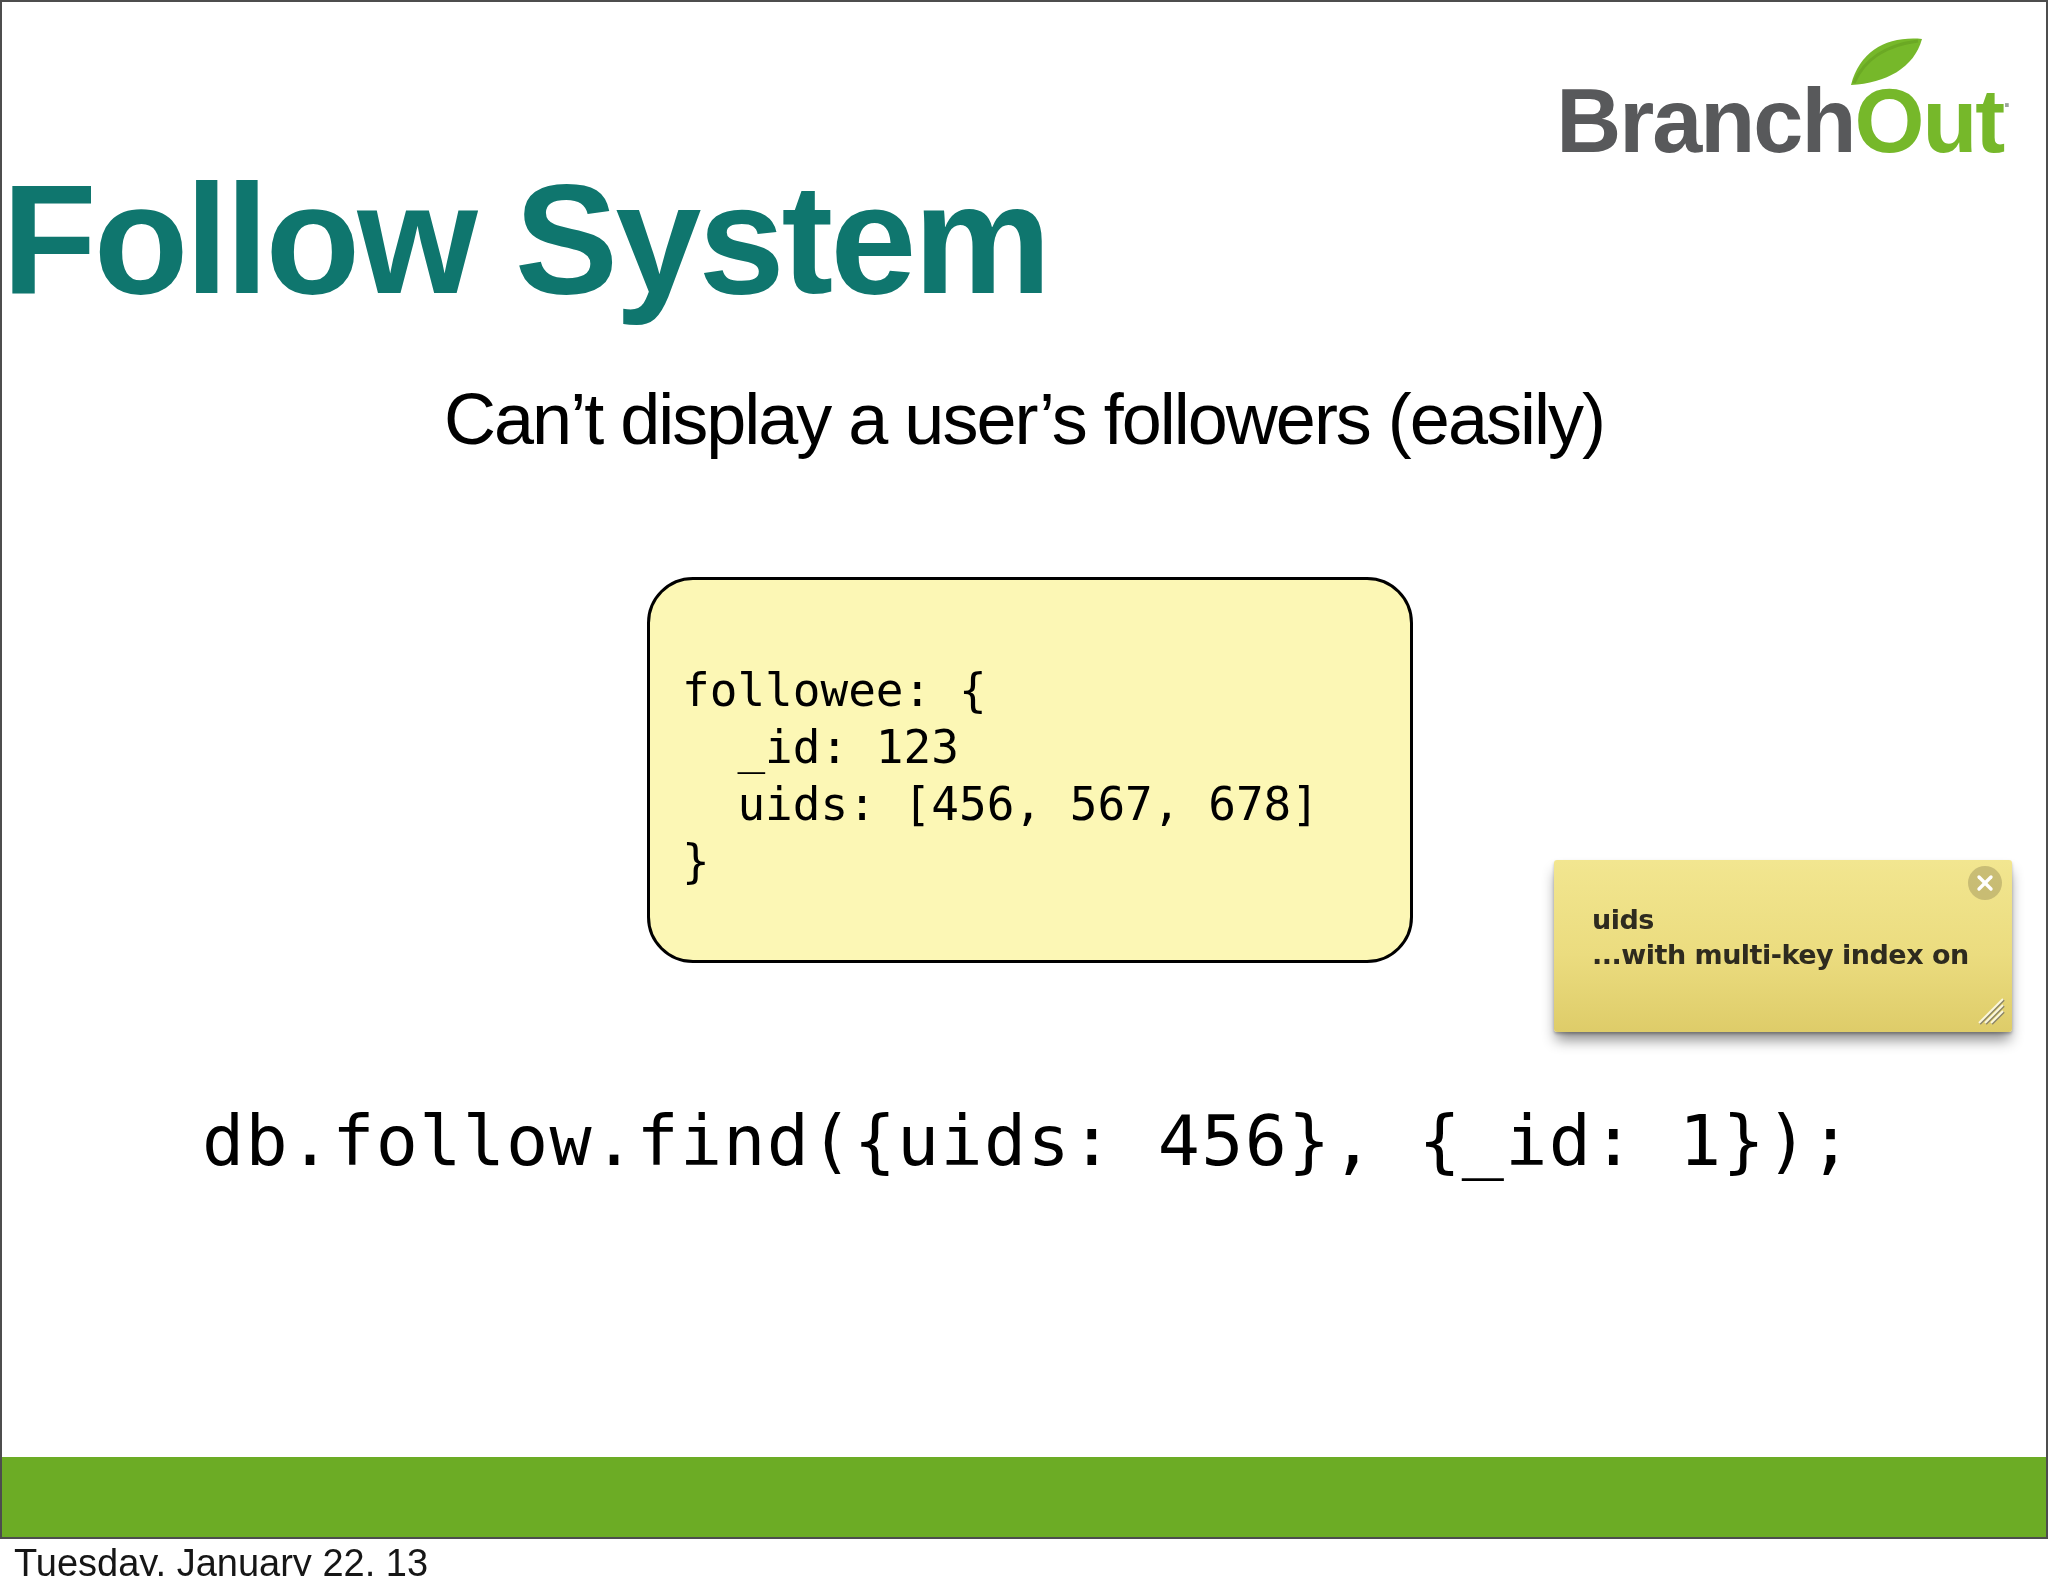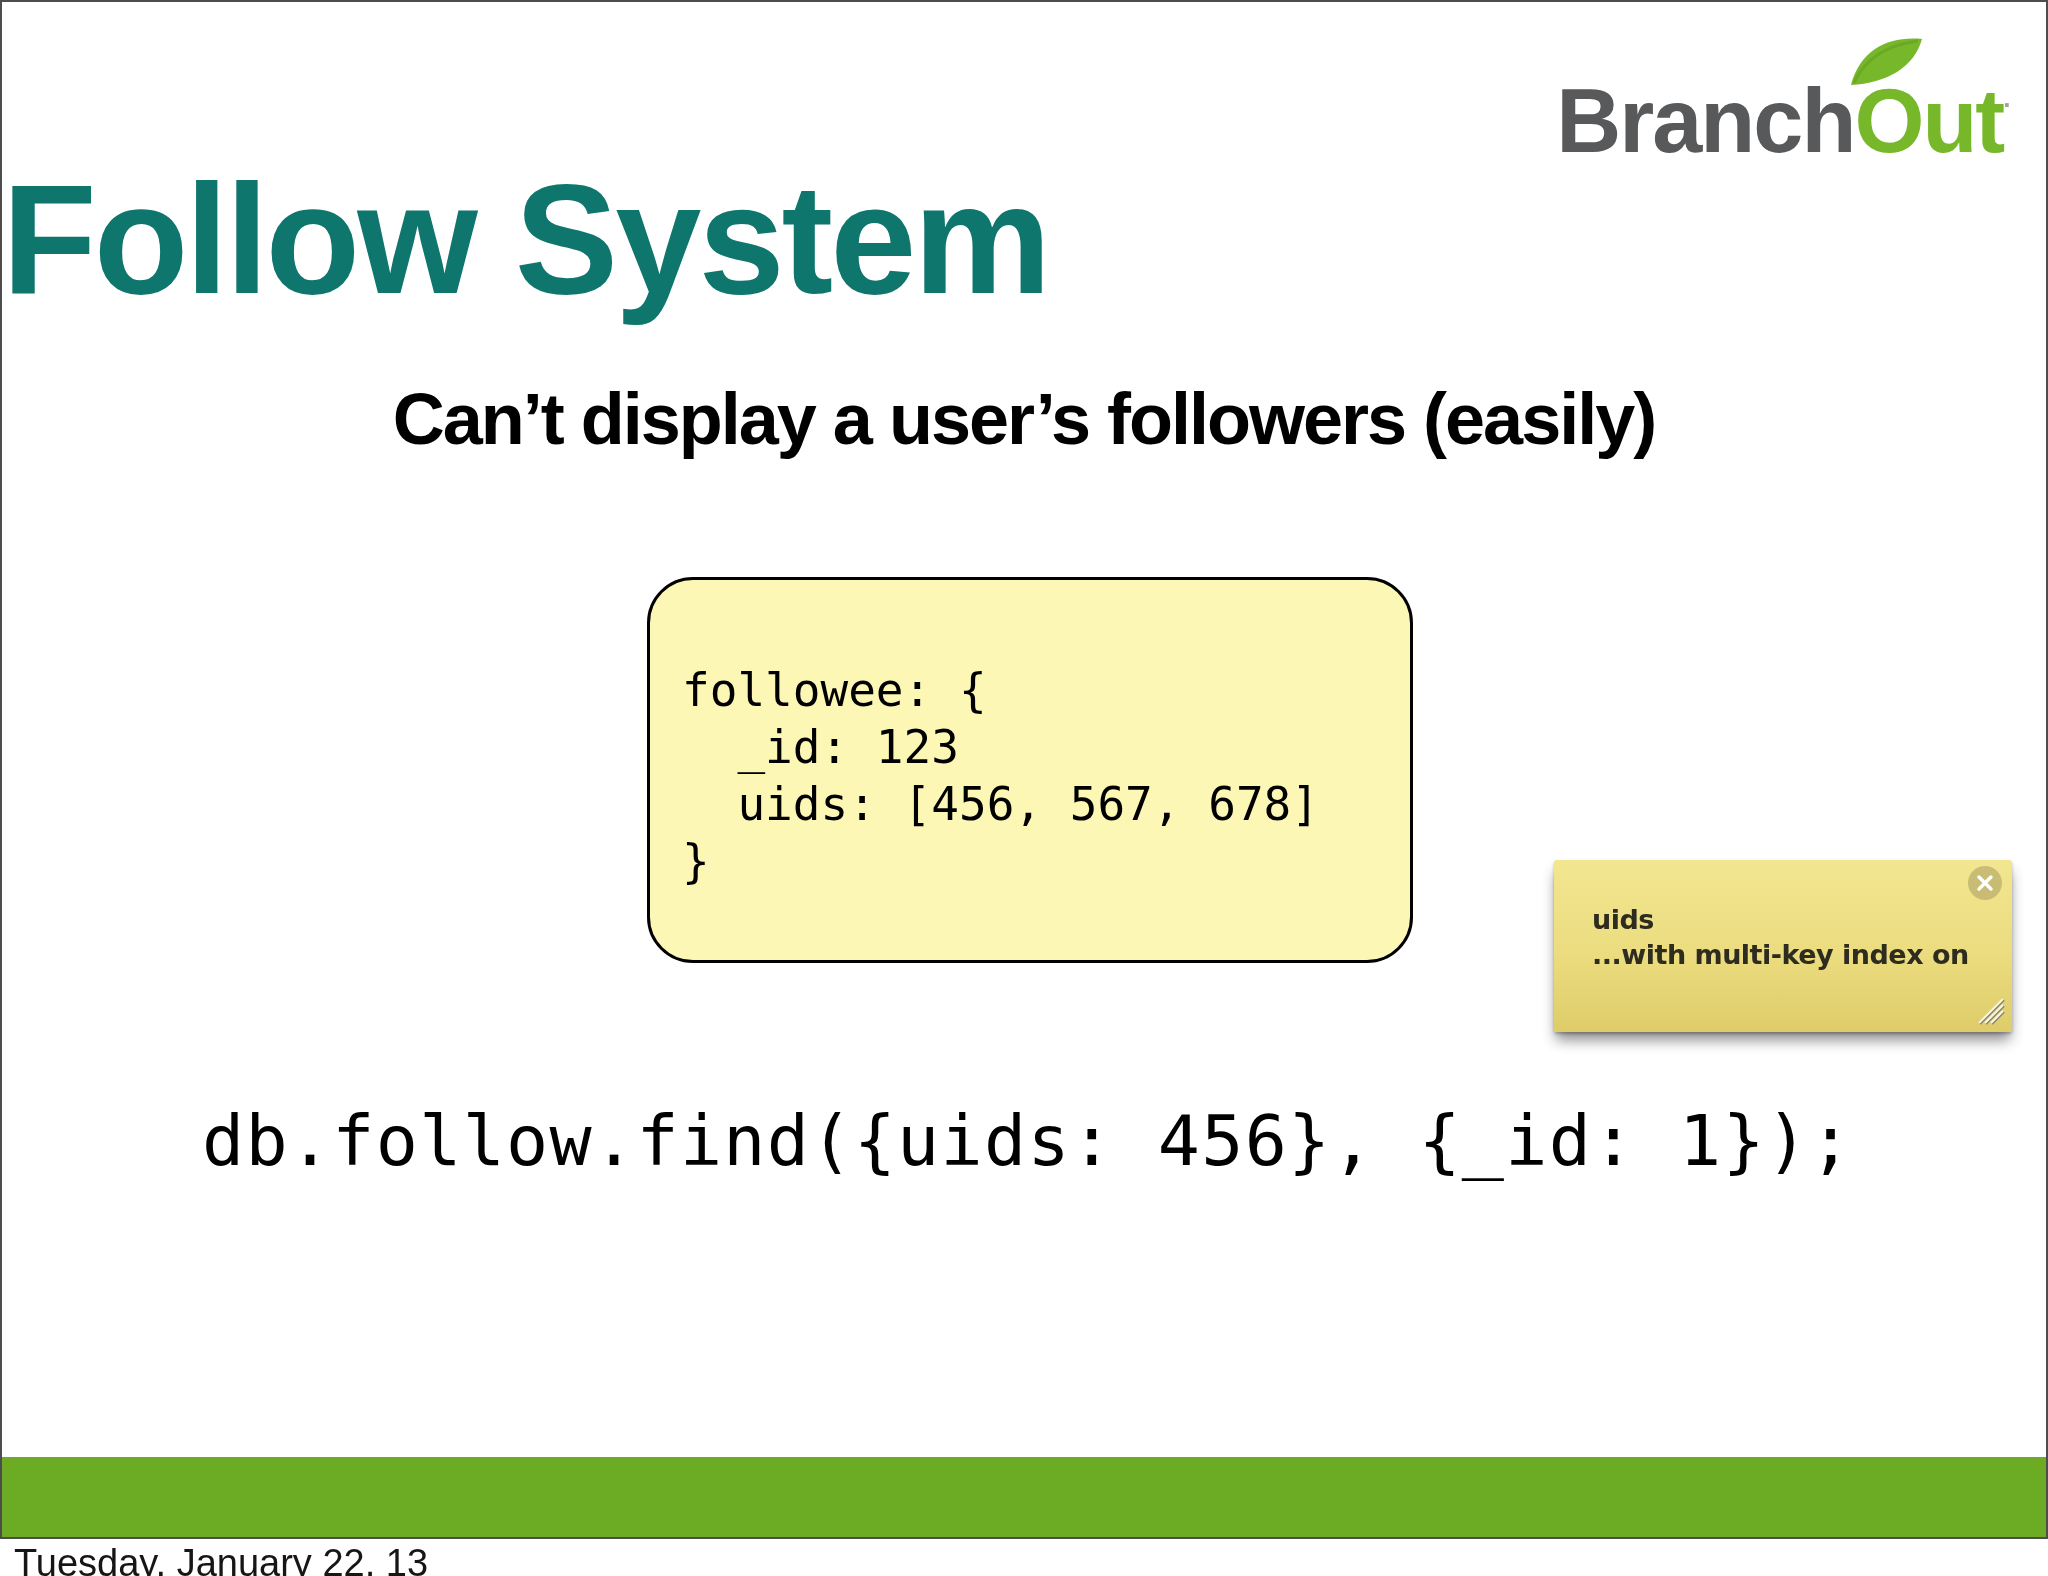--- a/index.html
+++ b/index.html
@@ -56,21 +56,21 @@
     font-size:155px;
     font-weight:bold;
     letter-spacing:-3px;
     color:#0f766e;
     line-height:1;
   }
   .subtitle{
     position:absolute;left:0;top:378px;width:100%;
     text-align:center;
     font-size:72px;
-    font-weight:700;
+    font-weight:400;
     letter-spacing:-2px;
     color:#000;
     line-height:1.1;
   }
   
   .codebox{
     position:absolute;left:645px;top:575px;
     width:766px;height:386px;
     background:var(--code-box-fill);
     border:3px solid #000;

